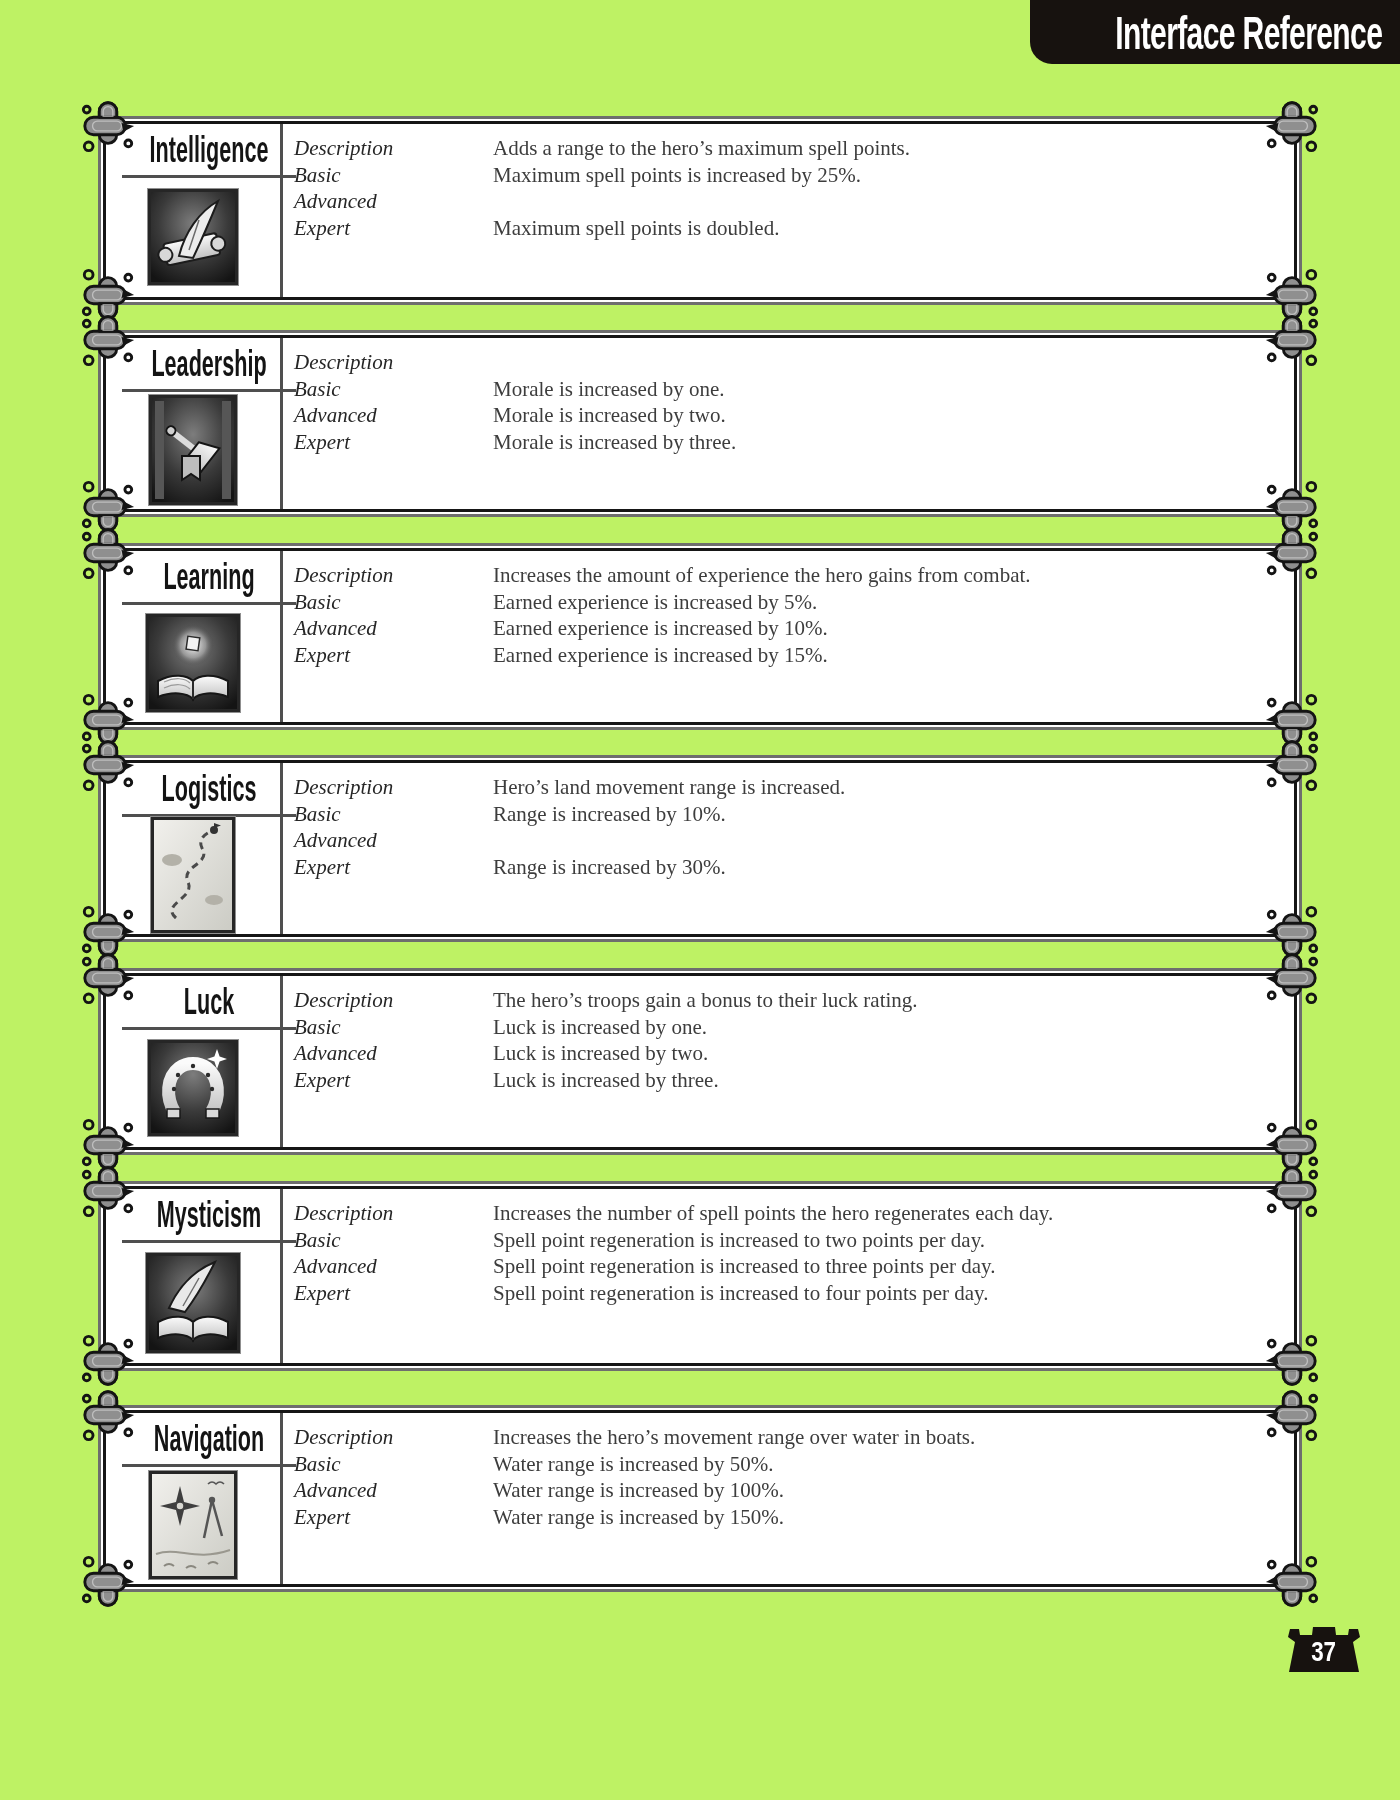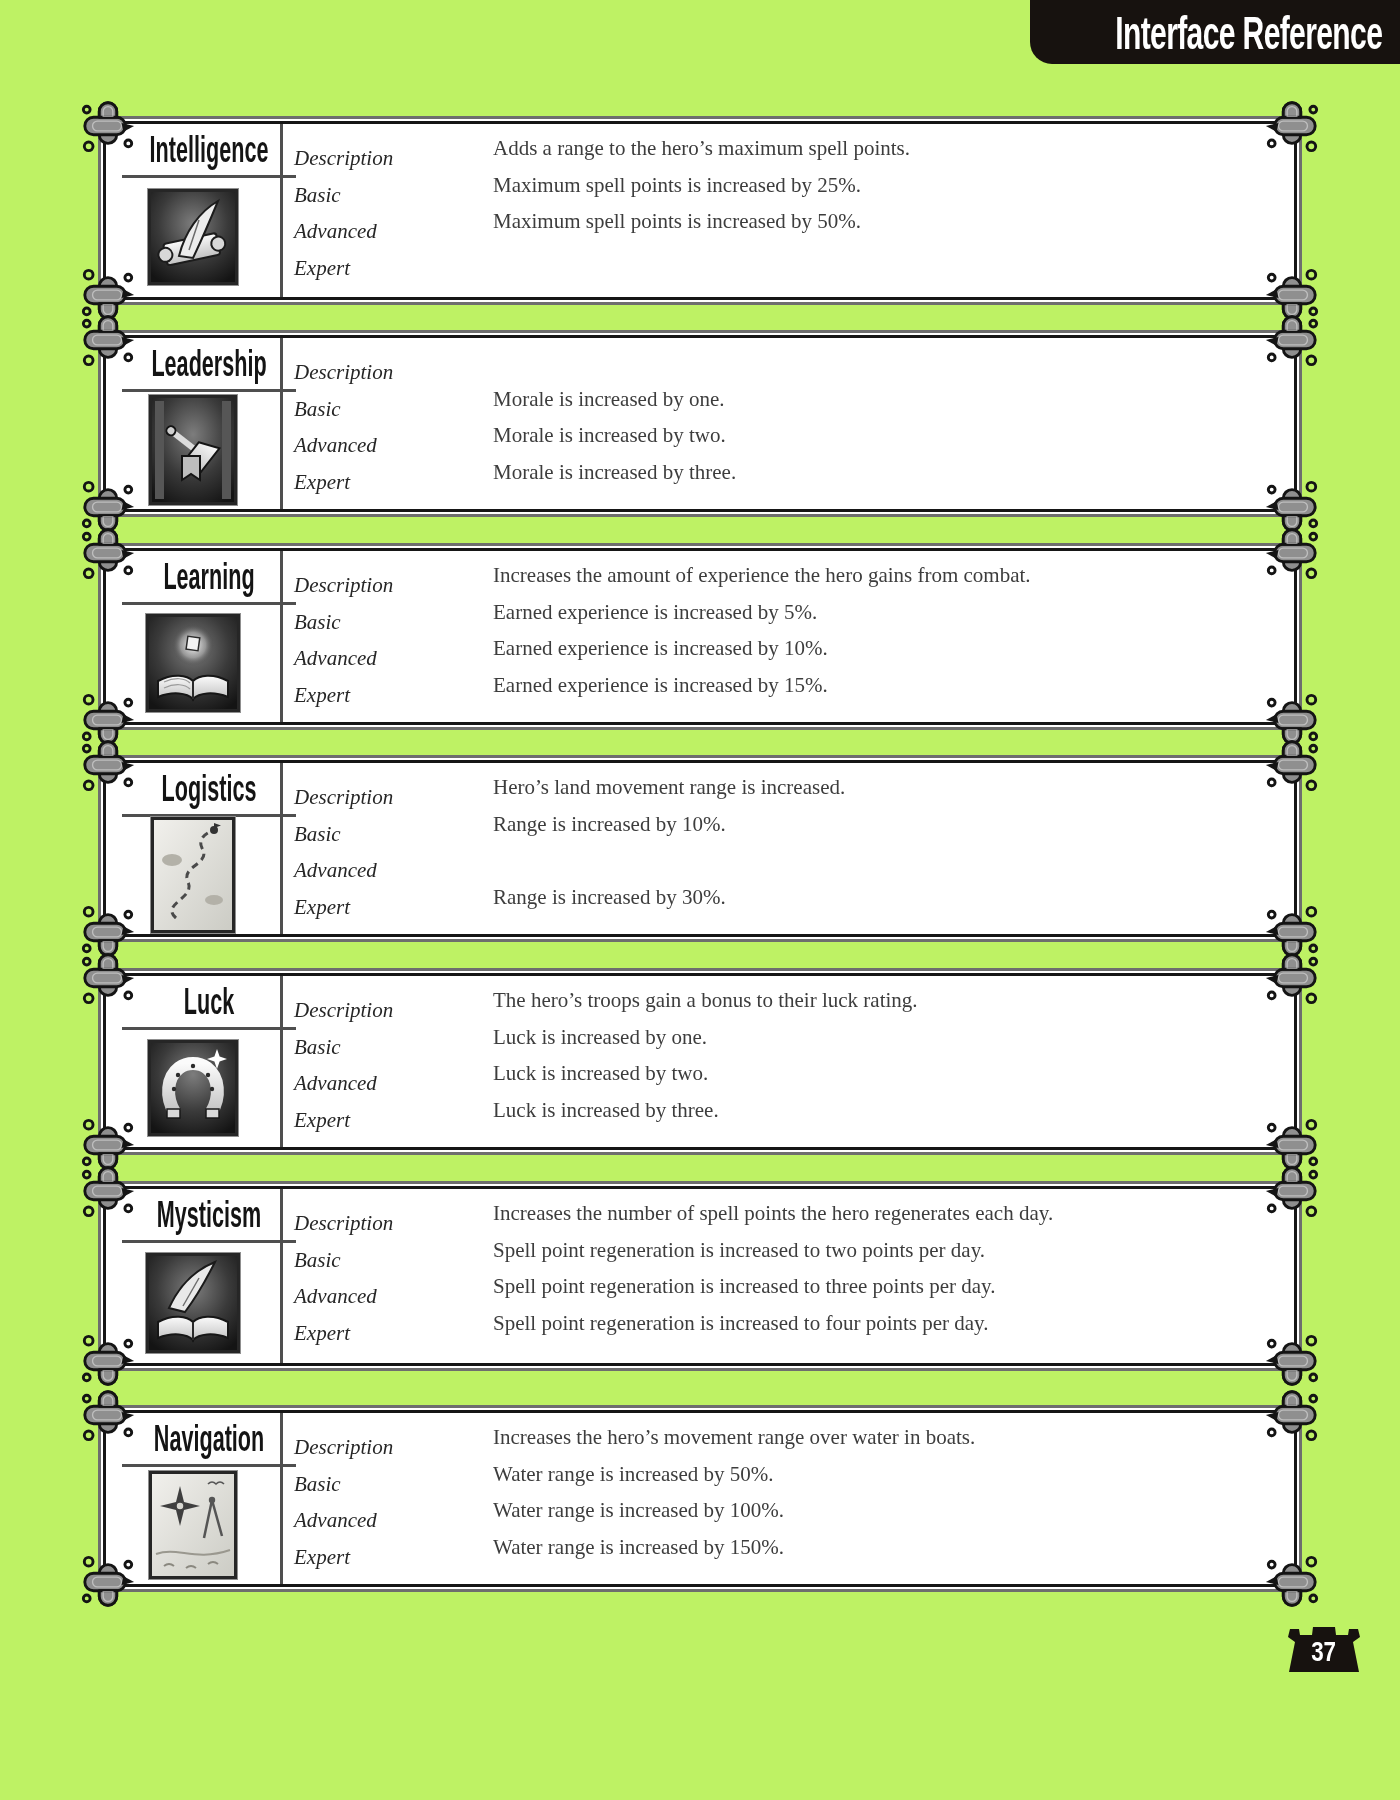--- a/index.html
+++ b/index.html
@@ -19,21 +19,21 @@
          display:flex;align-items:center;justify-content:center;box-sizing:border-box;}
   .skill-name{font-family:"Liberation Sans",sans-serif;font-weight:700;font-size:36px;color:#141414;
          white-space:nowrap;transform:scaleX(.60);transform-origin:center;letter-spacing:0;}
   .icon-wrap{position:absolute;left:0;top:57px;bottom:4px;width:174px;
          display:flex;align-items:center;justify-content:center;}
   .icon{display:block;border:3px solid #262626;box-shadow:0 0 0 1px #8f8f8f;background:#222;line-height:0;}
   .icon svg{display:block;}
   .rows{position:absolute;left:177px;right:14px;top:11px;}
   .row{display:flex;align-items:flex-start;}
   .row .label{width:199px;flex:0 0 199px;padding-left:11px;font-style:italic;font-size:21px;
-         line-height:26.5px;color:#262626;margin-top:10px;}
+         line-height:26.5px;color:#262626;}
   .row .value{flex:1;font-size:21px;line-height:26.5px;color:#3d3d3d;white-space:pre-line;}
   
   .orn{position:absolute;width:58px;height:58px;}
   .orn.tl{left:-27px;top:-27px;}
   .orn.tr{right:-27px;top:-27px;transform:scaleX(-1);}
   .orn.bl{left:-27px;bottom:-27px;transform:scaleY(-1);}
   .orn.br{right:-27px;bottom:-27px;transform:scale(-1,-1);}
   
   .castle{position:absolute;left:1286px;top:1624px;width:76px;height:50px;}
   .castle text{font-family:"Liberation Sans",sans-serif;font-weight:700;fill:#fff;}
@@ -118,24 +118,24 @@
       <div class="row">
           <span class="label">Description</span>
           <span class="value">Adds a range to the hero’s maximum spell points.</span>
         </div>
       <div class="row">
           <span class="label">Basic</span>
           <span class="value">Maximum spell points is increased by 25%.</span>
         </div>
       <div class="row">
           <span class="label">Advanced</span>
-          <span class="value">Maximum spell points is increased by 50%.</span>
-        </div>
-      <div class="row">
-          <span class="label">Expert</span>
+        </div>
+      <div class="row">
+          <span class="label">Expert</span>
+          <span class="value">Maximum spell points is doubled.</span>
         </div>
     </div>
   </section>
 
   <section class="panel" style="top:335px;height:177px">
     <svg class="orn tl">
         <use href="#knot"></use>
       </svg>
     <svg class="orn tr">
         <use href="#knot"></use>

